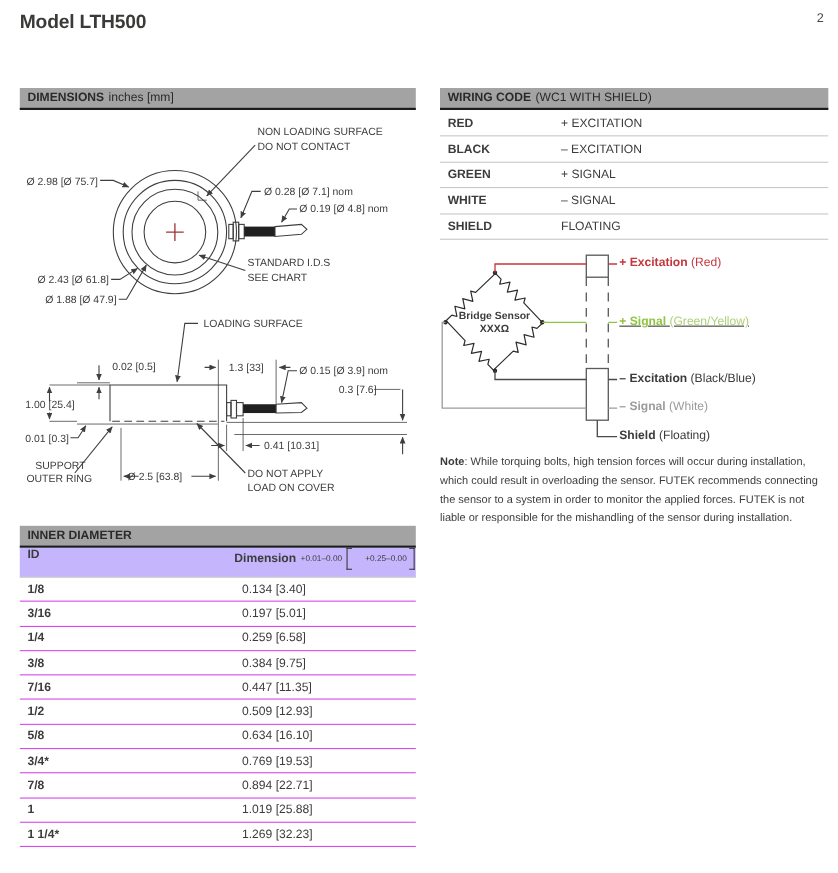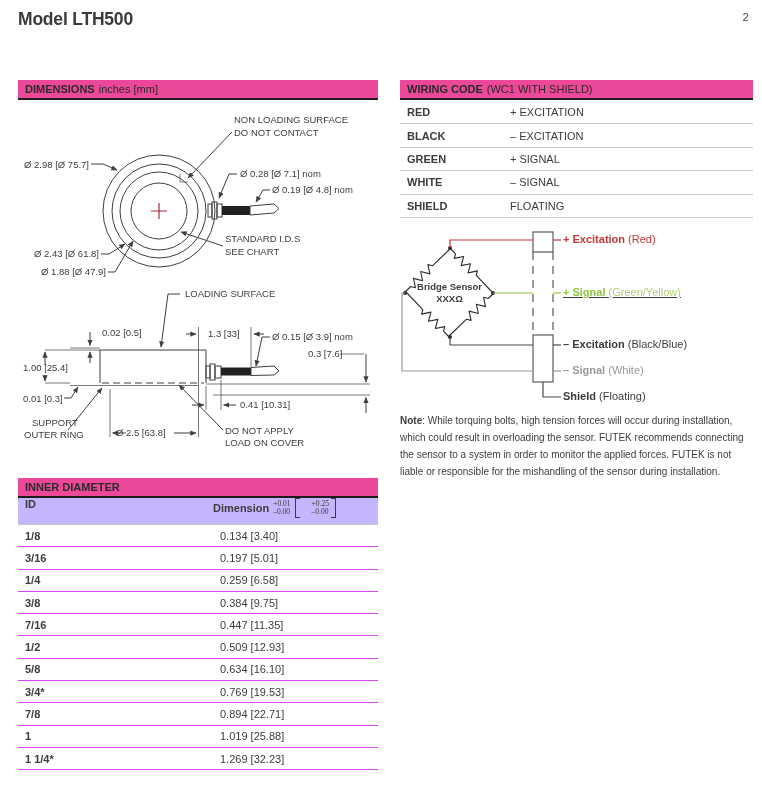--- a/index.html
+++ b/index.html
@@ -3,36 +3,36 @@
 <meta charset="utf-8">
 <style>
   html,body{margin:0;padding:0;background:#fff;}
   body{font-family:"Liberation Sans",sans-serif;color:#3c3c3b;}
   .page{position:relative;width:762px;height:774px;background:#fff;overflow:hidden;}
   .abs{position:absolute;}
 
   .title{left:18px;top:9px;font-size:17.5px;font-weight:bold;color:#3a3a39;letter-spacing:-0.2px;}
   .pagenum{right:13px;top:11px;font-size:11.5px;color:#4a4a4a;}
 
-  .ybar{height:18px;background:#ec4899;border-bottom:2px solid #1c1c1c;
+  .ybar{height:18px;background:#a3a3a3;border-bottom:2px solid #1c1c1c;
         display:flex;align-items:center;padding-left:7px;font-size:11px;color:#2a2a28;}
   .ybar b{margin-right:4px;}
 
   
   .wtable{left:400px;top:101px;width:353px;}
   .wrow{height:22.4px;display:flex;align-items:center;border-bottom:1px solid #c8c8c8;font-size:11px;}
   .wcolor{width:103px;padding-left:7px;font-weight:bold;}
   .wfunc{}
 
   
   .idtable{left:18px;top:478px;width:360px;}
   .grayhead{height:26px;background:#c4b5fd;border-bottom:1px solid #c8c8c8;display:flex;align-items:flex-start;font-size:11px;}
   .grayhead .idc{width:188px;padding-left:7px;font-weight:bold;}
   .dimhead{display:flex;align-items:center;font-weight:bold;}
-  .tstack{display:inline-flex;flex-direction:column;font-weight:normal;font-size:7.5px;line-height:8px;margin-left:4px;color:#3c3c3b;font-family:Liberation Serif, serif;}
+  .tstack{display:inline-flex;flex-direction:row;font-weight:normal;font-size:7.5px;line-height:8px;margin-left:4px;color:#3c3c3b;}
   .brk{width:4px;height:18px;display:inline-block;}
   .brk-l{border-left:1px solid #3c3c3b;border-top:1px solid #3c3c3b;border-bottom:1px solid #3c3c3b;margin-left:4px;}
   .brk-r{border-right:1px solid #3c3c3b;border-top:1px solid #3c3c3b;border-bottom:1px solid #3c3c3b;margin-left:2px;}
   .idrow{height:21.3px;display:flex;align-items:center;border-bottom:1px solid #d946ef;font-size:11px;}
   .idrow:last-of-type{border-bottom:2px solid #8f8f8f;}
   .idcell{width:195px;padding-left:7px;font-weight:bold;}
   .dimcell{}
   .footnote{font-size:11px;margin-top:8px;padding-left:1px;}
 
   

